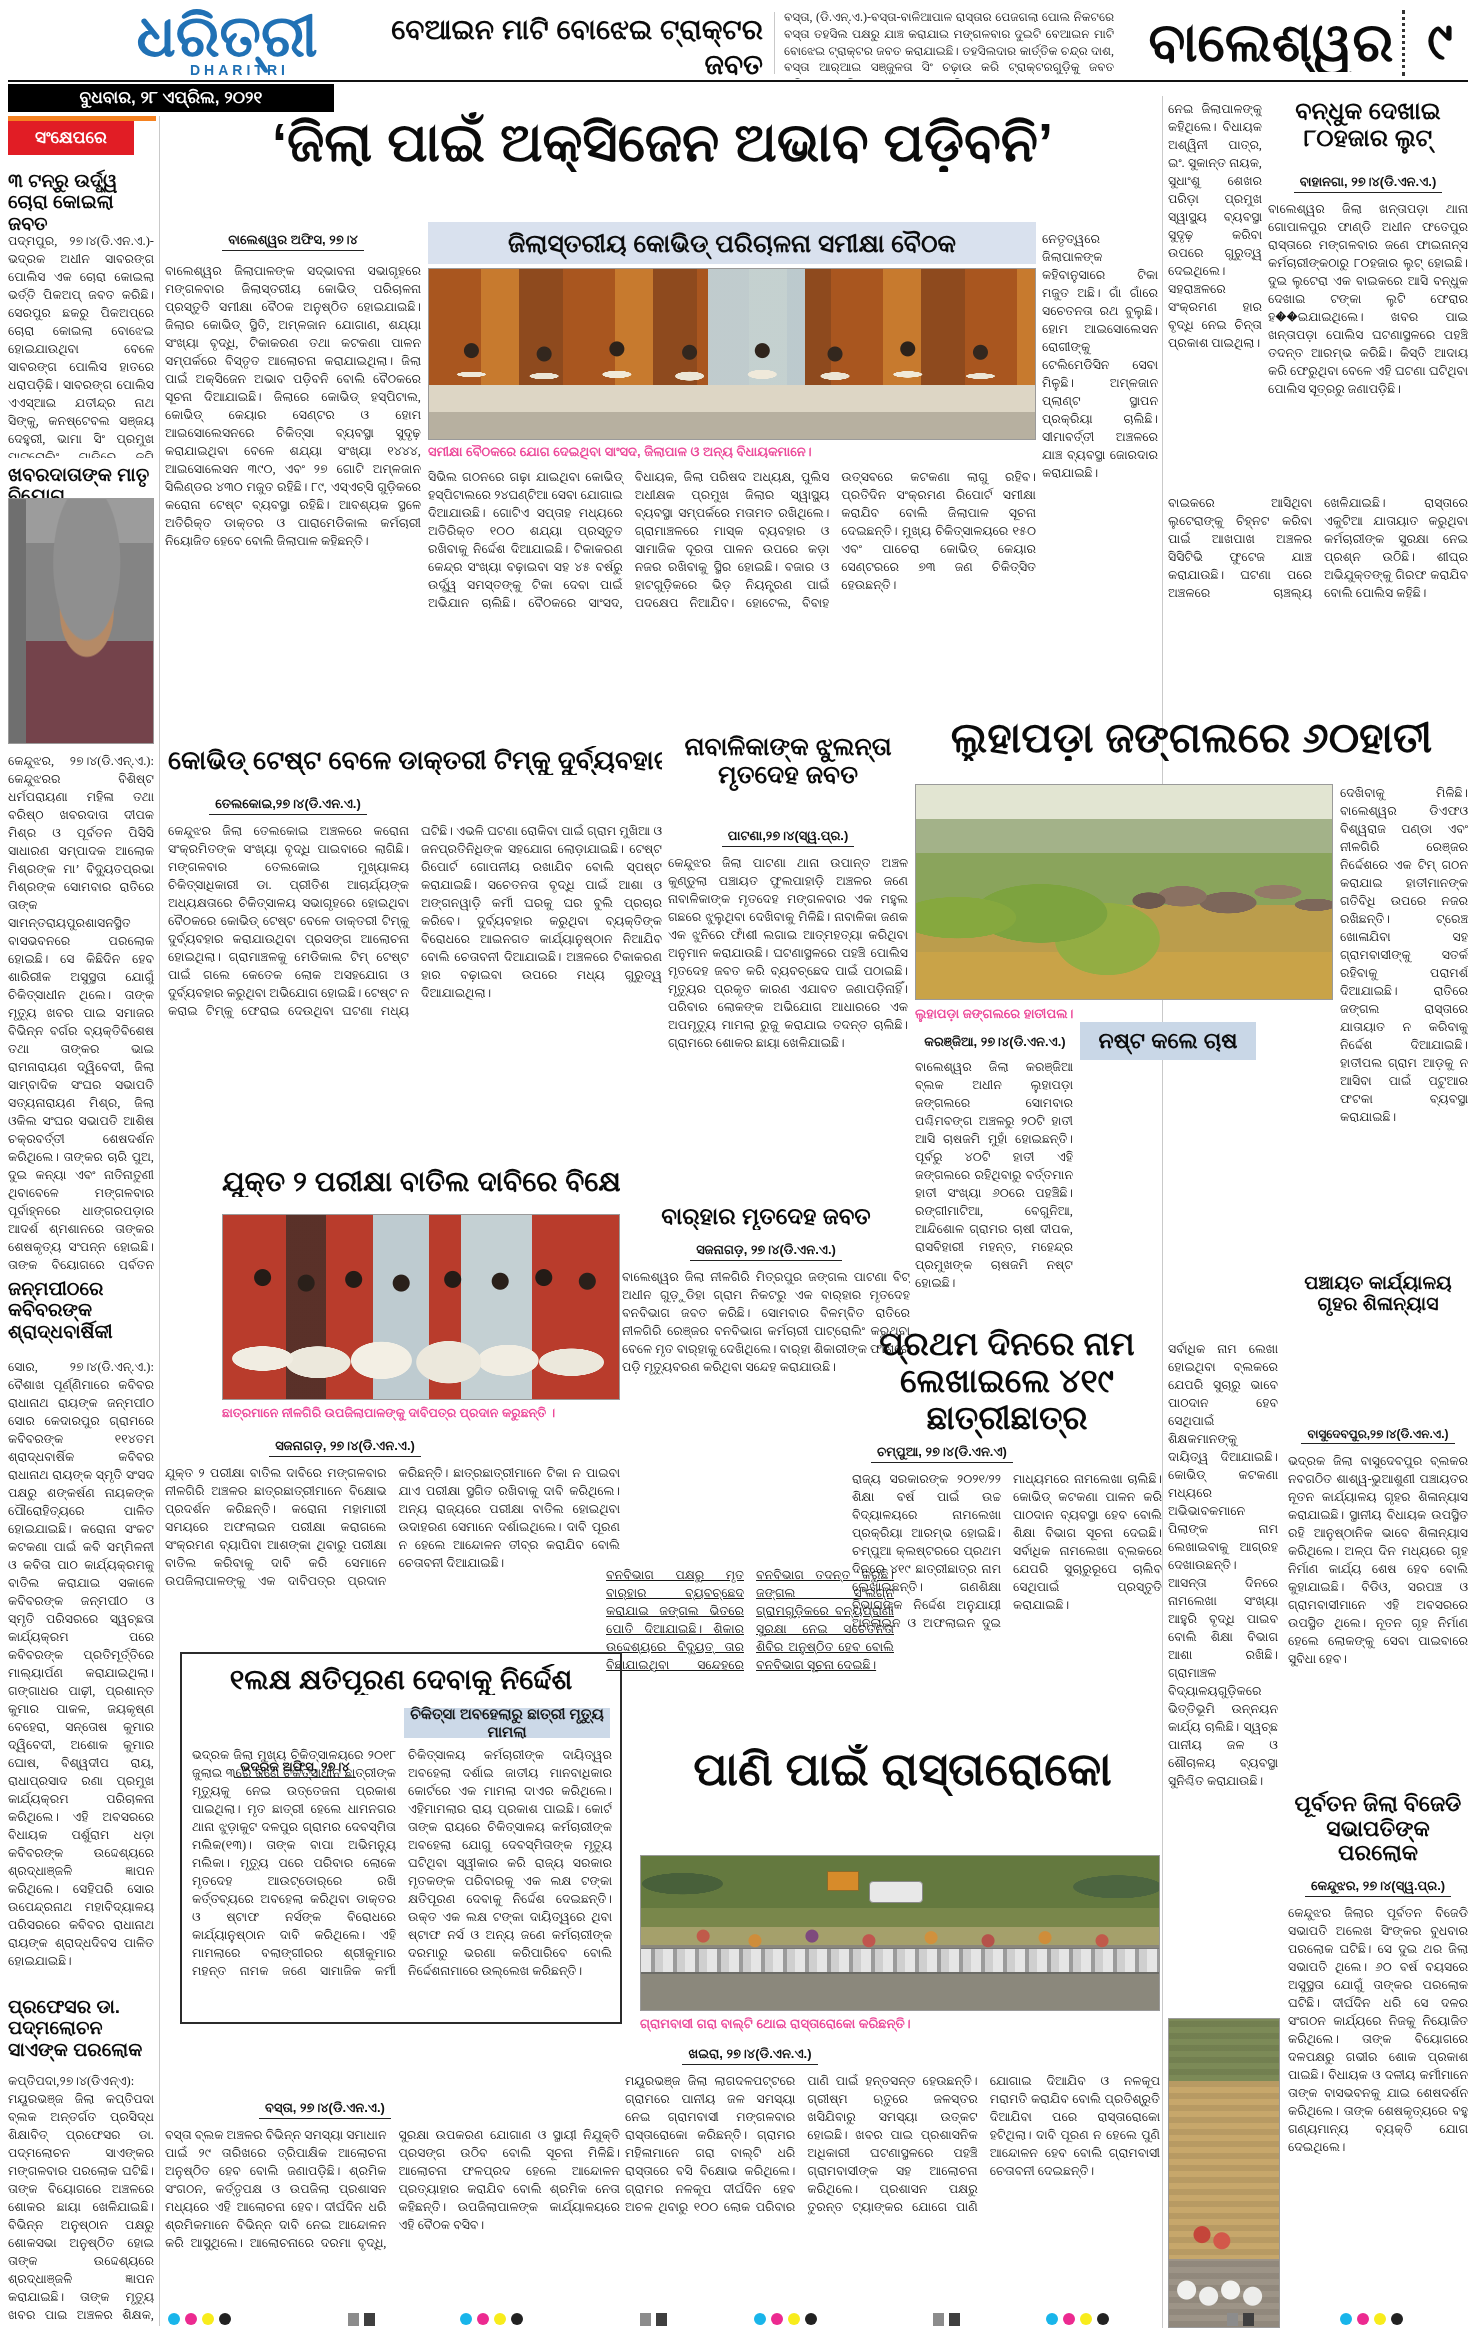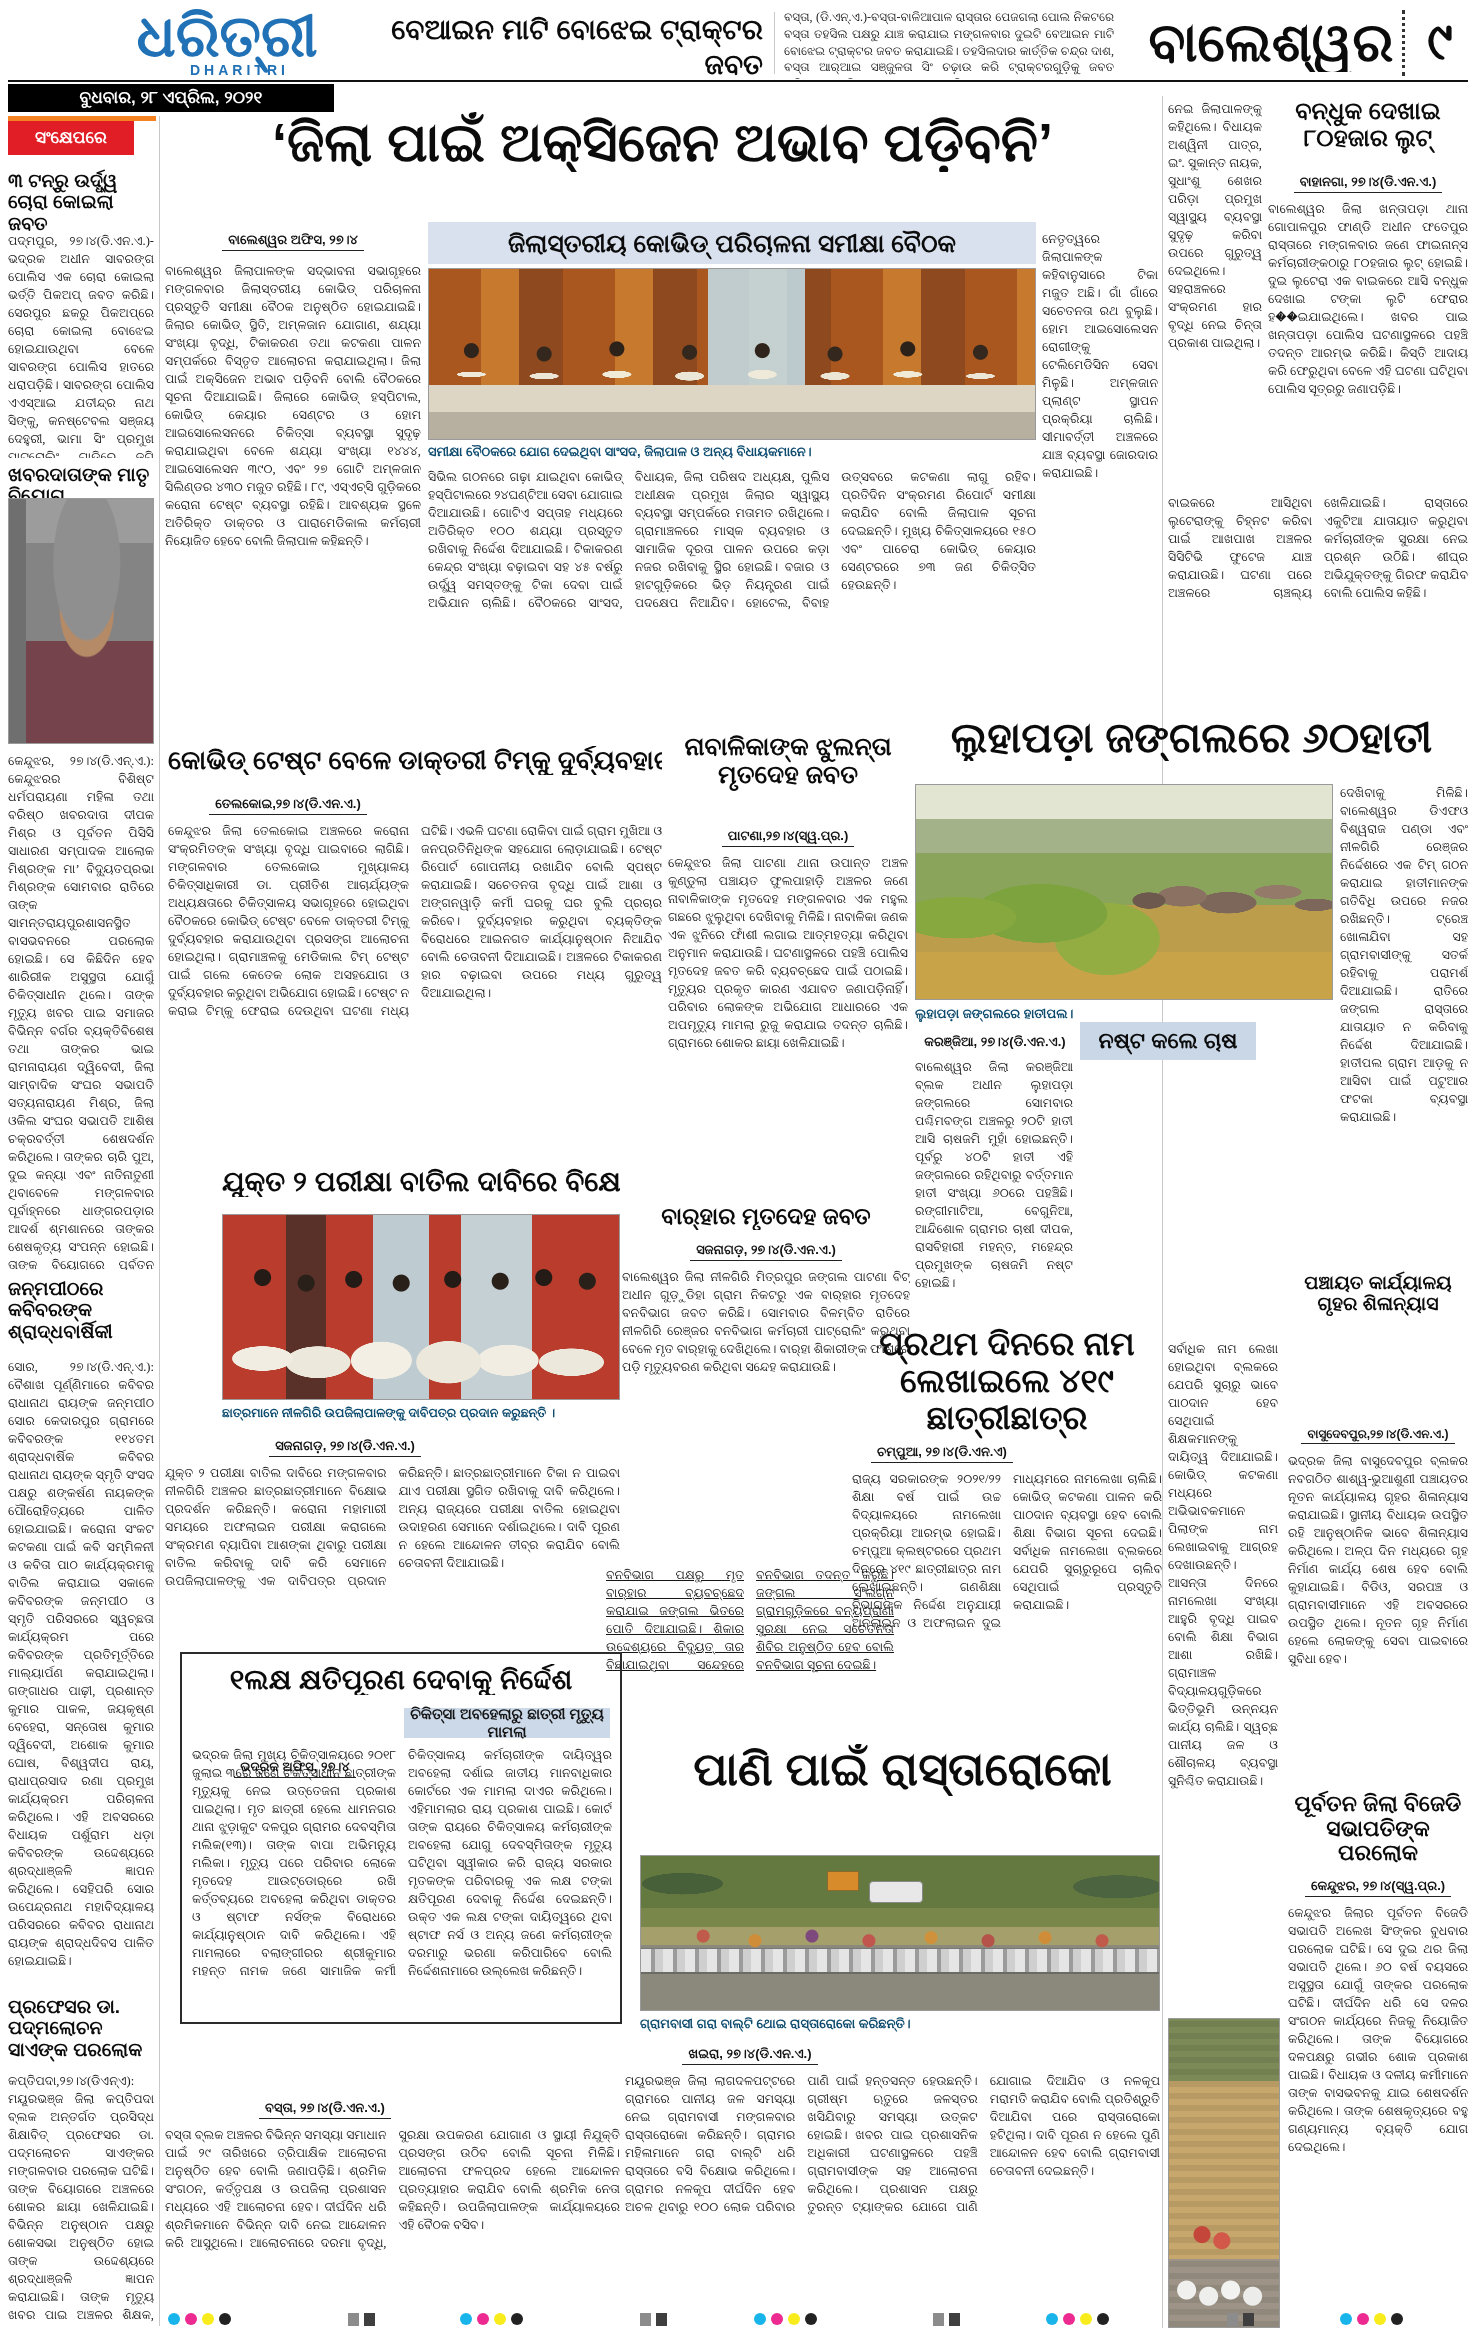--- a/index.html
+++ b/index.html
@@ -10,21 +10,21 @@
   .h-center{text-align:center;}
   .h-right{text-align:right;}
   .nowrap{white-space:nowrap;overflow:hidden;}
   .body-txt{font-family:"Liberation Serif",serif;font-size:12.5px;line-height:1.44;
             text-align:justify;color:#161616;overflow:hidden;}
   .cols2{column-count:2;column-gap:12px;}
   .cols3{column-count:3;column-gap:12px;}
   .dl-wrap{text-align:center;overflow:hidden;}
   .dateline{display:inline-block;font-family:"Liberation Sans",sans-serif;font-weight:bold;
             font-size:13px;color:#111;border-bottom:1.5px solid #222;padding:0 6px 2px;}
-  .caption{font-family:"Liberation Sans",sans-serif;font-weight:bold;font-size:13px;color:#0c4a6e;overflow:hidden;white-space:nowrap;}
+  .caption{font-family:"Liberation Sans",sans-serif;font-weight:bold;font-size:13px;color:#ec4899;overflow:hidden;white-space:nowrap;}
   .photo{border:1px solid #9a9a9a;box-sizing:border-box;overflow:hidden;}
   .vrule{width:1px;background:#c9c9c9;}
   .hrule{height:2px;background:#111;}
 
   
   .logo{font-family:"Liberation Serif",serif;font-weight:bold;color:#2071b5;font-size:58px;line-height:1;}
   .logo-latin{font-family:"Liberation Sans",sans-serif;font-weight:bold;color:#2071b5;
               font-size:14px;letter-spacing:4px;}
   .datebar{background:#000;color:#fff;font-family:"Liberation Sans",sans-serif;font-weight:bold;
            font-size:17px;display:flex;align-items:center;justify-content:center;}

